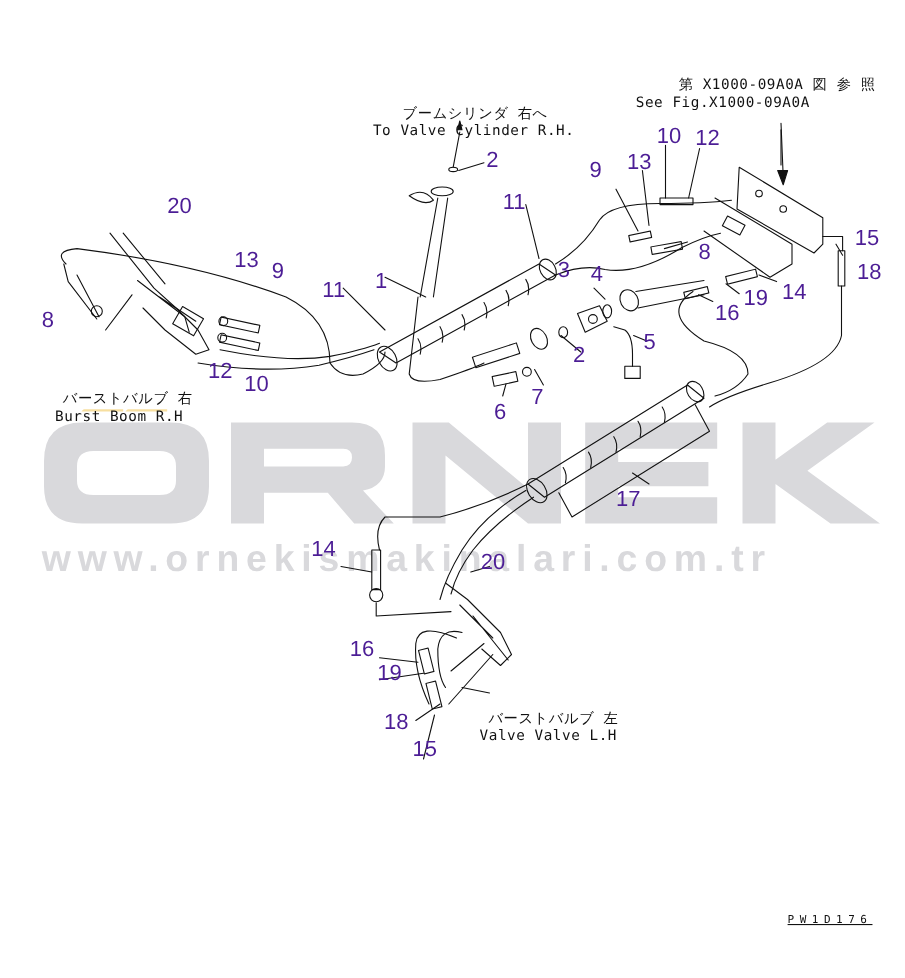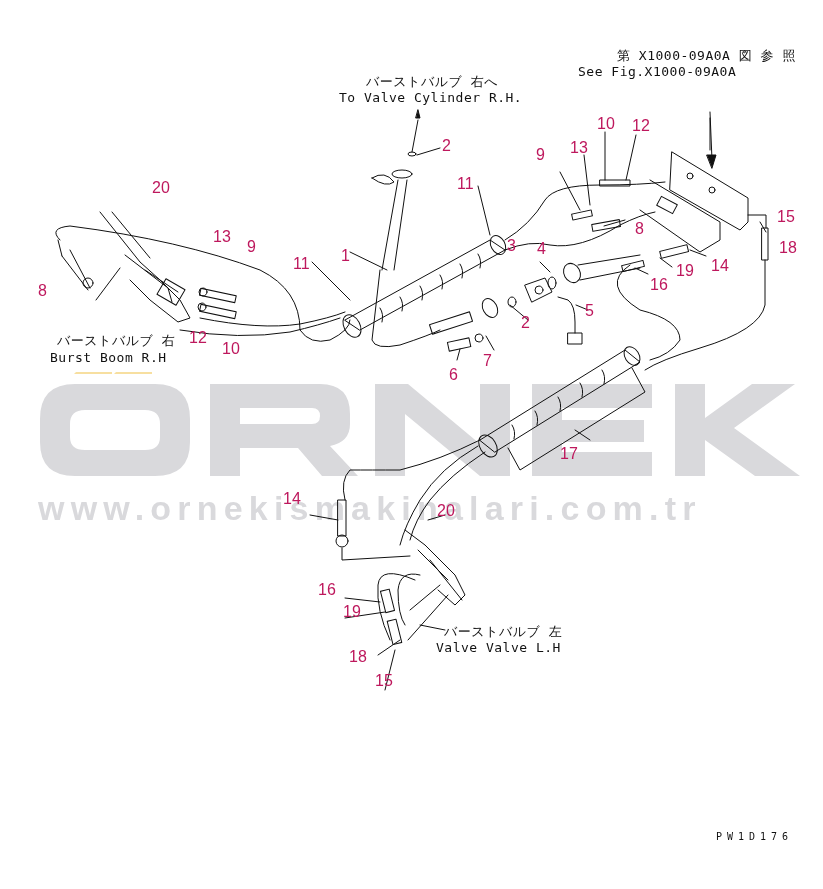--- a/index.html
+++ b/index.html
@@ -1,22 +1,22 @@
 <!DOCTYPE html>
 <html><head>
 <meta charset="utf-8">
 <style>
   html, body { margin:0; padding:0; background:#ffffff; }
   body { width:823px; height:889px; position:relative; overflow:hidden; font-family:"DejaVu Sans Mono", monospace; }
   #stage { position:absolute; left:0; top:0; width:823px; height:889px; }
   .wm-big { position:absolute; left:40px; top:372px; width:760px; height:110px; }
   .wm-url { position:absolute; left:38px; top:488px; width:760px; font-family:Liberation Sans, sans-serif; font-weight:bold; font-size:34px; letter-spacing:6.2px; color:#d9d9dc; white-space:nowrap; line-height:40px; }
-  .callout { position:absolute; font-family:"Liberation Sans", sans-serif; font-size:16px; color:#be185d; line-height:16px; }
-  .note { position:absolute; font-family:"DejaVu Sans Mono", monospace; font-size:13px; color:#111; line-height:16px; white-space:nowrap; letter-spacing:0.5px; }
-  .code { position:absolute; font-family:"DejaVu Sans Mono", monospace; font-size:10px; color:#111; letter-spacing:5px; }
+  .callout { position:absolute; font-family:"Liberation Sans", sans-serif; font-size:20px; color:#4c1d95; line-height:16px; }
+  .note { position:absolute; font-family:"DejaVu Sans Mono", monospace; font-size:13px; color:#111; line-height:16px; white-space:nowrap; letter-spacing:0.5px;margin-top:22px; }
+  .code { position:absolute; font-family:"DejaVu Sans Mono", monospace; font-size:10px; color:#111; letter-spacing:5px;text-decoration:underline; }
   svg { position:absolute; left:0; top:0; }
 </style>
 </head>
 <body>
 
 <div id="stage">
 
   <svg class="wm-big" width="760" height="110" viewBox="0 0 760 110">
     <g fill="#d9d9dc">
 
@@ -165,21 +165,21 @@
     <span class="callout" style="left:437px;top:503px">20</span>
     <span class="callout" style="left:318px;top:582px">16</span>
     <span class="callout" style="left:343px;top:604px">19</span>
     <span class="callout" style="left:349px;top:649px">18</span>
     <span class="callout" style="left:375px;top:673px">15</span>
   </div>
 
   <div class="note" style="left:617px;top:48px">第 X1000-09A0A 図 参 照</div>
   <div class="note" style="left:578px;top:64px">See Fig.X1000-09A0A</div>
 
-  <div class="note" style="left:366px;top:74px">バーストバルブ 右へ</div>
+  <div class="note" style="left:366px;top:74px">ブームシリンダ 右へ</div>
   <div class="note" style="left:339px;top:90px">To Valve Cylinder R.H.</div>
 
   <div class="note" style="left:57px;top:333px">バーストバルブ 右</div>
   <div class="note" style="left:50px;top:350px">Burst Boom R.H</div>
 
   <div class="note" style="left:444px;top:624px">バーストバルブ 左</div>
   <div class="note" style="left:436px;top:640px">Valve Valve L.H</div>
 
   <div class="code" style="left:716px;top:831px">PW1D176</div>
 </div>

